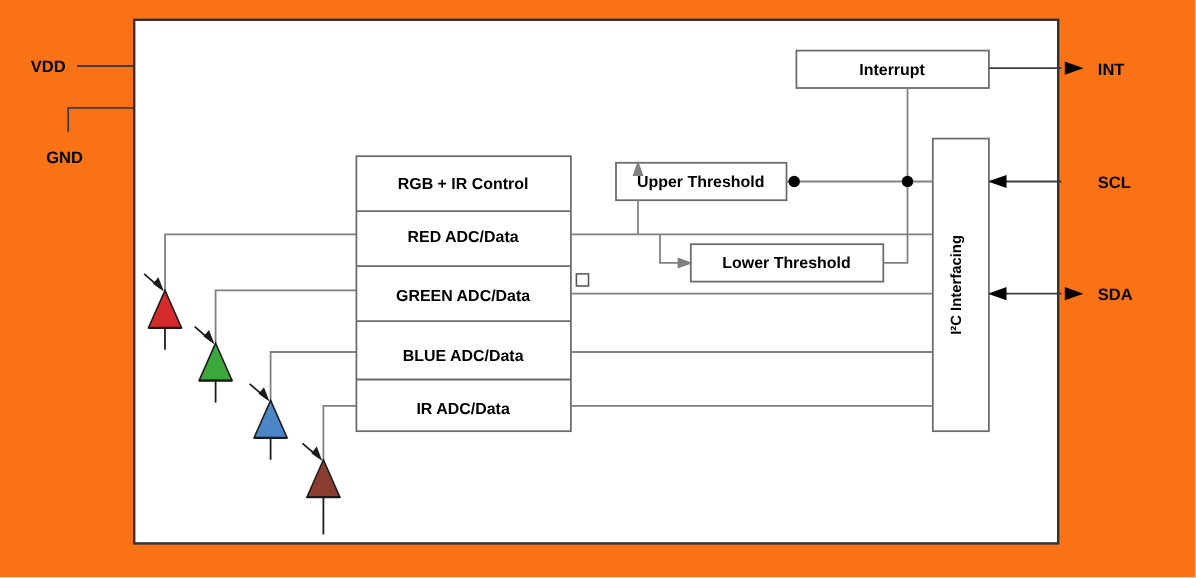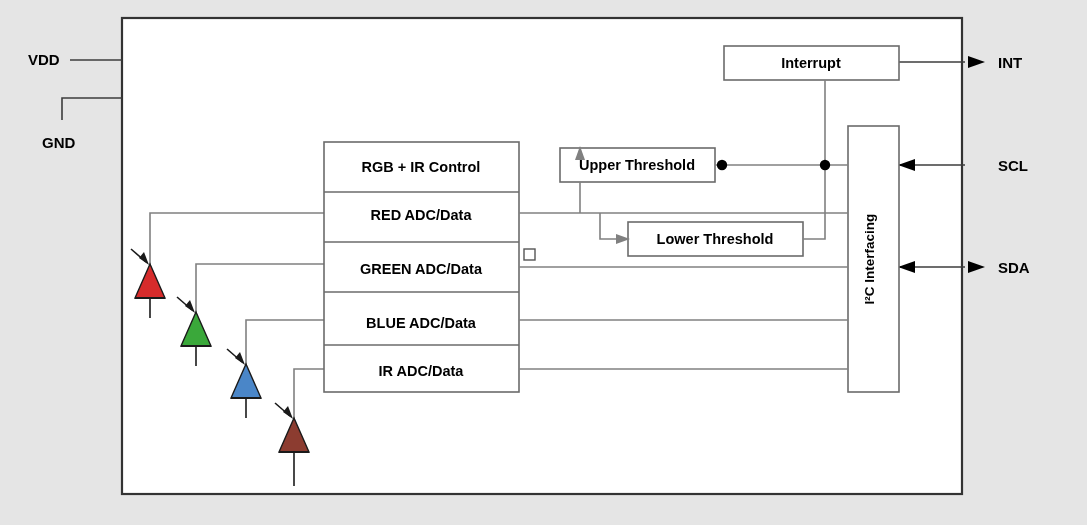--- a/index.html
+++ b/index.html
@@ -4,21 +4,21 @@
 <style>
   html, body {
     margin: 0;
     padding: 0;
     background: #ffffff;
   }
   #root {
     position: relative;
     width: 1087px;
     height: 525px;
-    background: #e5e5e5;
+    background: #f97316;
     font-family: "Liberation Sans", sans-serif;
     overflow: hidden;
   }
   svg.diagram {
     position: absolute;
     left: 0;
     top: 0;
     width: 1087px;
     height: 525px;
   }

